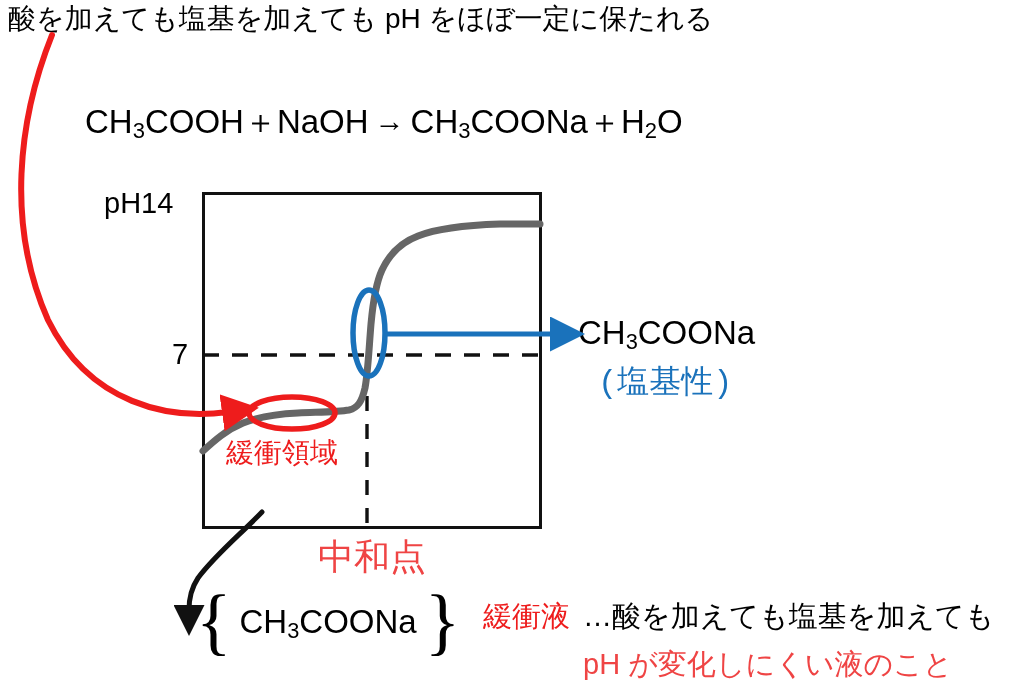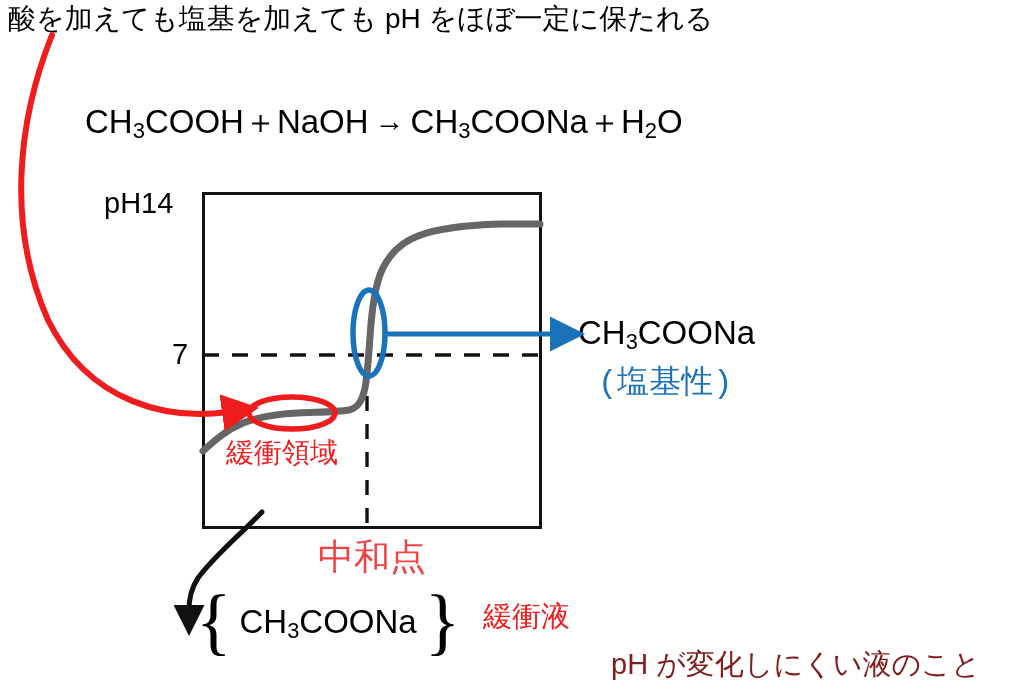--- a/index.html
+++ b/index.html
@@ -100,23 +100,23 @@
     font-size: 29px;
     color: #ee1c1c;
     margin-left: 23px;
   }
   .txt-buffer-desc1 {
     left: 583px; top: 597px;
     font-size: 29px;
     color: #000;
   }
   .txt-buffer-desc2 {
-    left: 611px; top: 645px;
-    font-size: 29px;
-    color: #7f1d1d;
+    left: 583px; top: 645px;
+    font-size: 29px;
+    color: #ef4444;
   }
 
   .sub { font-size: 0.66em; position: relative; top: 0.22em; }
 
   svg.overlay {
     position: absolute;
     left: 0; top: 0;
     width: 1024px;
     height: 689px;
     pointer-events: none;
@@ -144,20 +144,21 @@
   <div class="abs txt-ch3coona-right">
     <span>CH</span><span class="sub">3</span><span>COONa</span>
   </div>
   <div class="abs txt-enkisei">(塩基性)</div>
 
   <div class="abs brace-group">
     <span class="brace">{</span><span class="col"><span class="row"><span>CH</span><span class="sub">3</span><span>COONa</span></span></span><span class="brace">}</span>
   </div>
 
   <div class="abs txt-buffer-label">緩衝液</div>
+  <div class="abs txt-buffer-desc1">…酸を加えても塩基を加えても</div>
   <div class="abs txt-buffer-desc2">pH が変化しにくい液のこと</div>
 
   <svg class="overlay" viewBox="0 0 1024 689" xmlns="http://www.w3.org/2000/svg">
     <defs>
       <marker id="blue-head" markerWidth="7" markerHeight="7" refX="1.2" refY="3.5" orient="auto">
         <path d="M0,0 L7,3.5 L0,7 z" fill="#1a72bb"></path>
       </marker>
       <marker id="red-head" markerWidth="6.2" markerHeight="6.2" refX="1.0" refY="3.1" orient="auto">
         <path d="M0,0 L6.2,3.1 L0,6.2 z" fill="#ee1c1c"></path>
       </marker>

